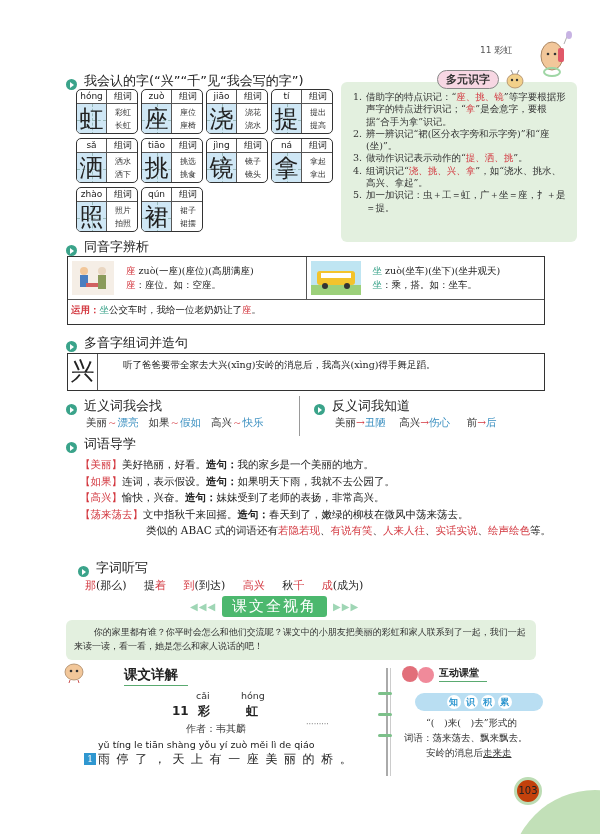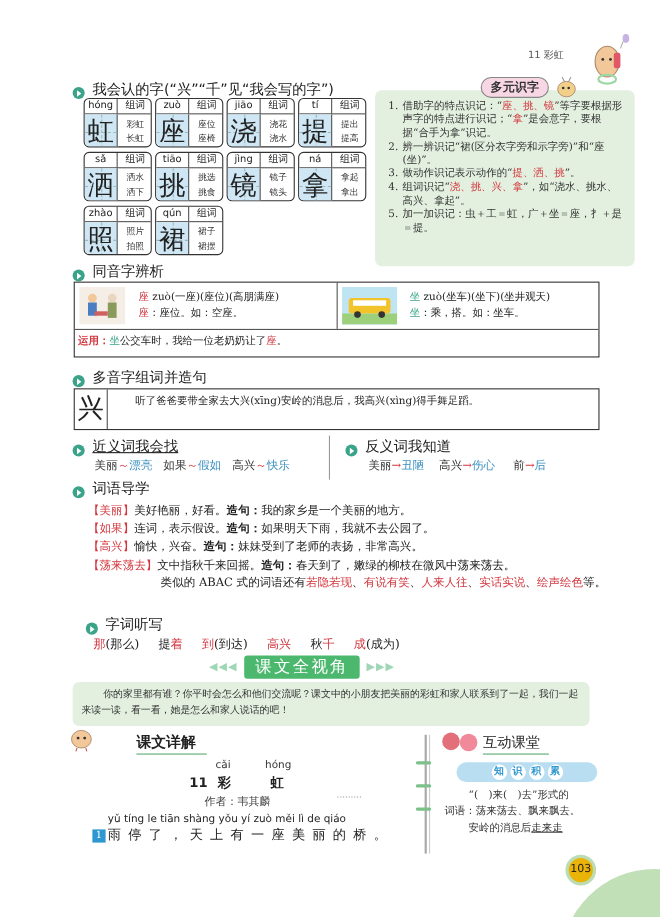--- a/index.html
+++ b/index.html
@@ -80,28 +80,28 @@
   .author { left: 186px; top: 722px; font-size: 10px; color: #444; }
   .text-py { left: 98px; top: 739px; font-size: 9.5px; color: #222; white-space: nowrap; }
   .text-line { left: 84px; top: 751px; font-size: 12px; letter-spacing: 6.6px; white-space: nowrap; }
   .para-num { display: inline-block; width: 12px; height: 12px; background: #2f97d0; color: #fff; font-size: 9px; line-height: 12px; text-align: center; letter-spacing: 0; margin-right: 2px; vertical-align: 1px; }
   .dots { left: 306px; top: 720px; font-size: 8px; color: #888; letter-spacing: 0; }
 
   
   .rc-line { left: 386px; top: 668px; width: 2px; height: 108px; background: #aaa; }
   .rc-line2 { left: 390px; top: 668px; width: 1px; height: 108px; background: #ccc; }
   .bead { width: 14px; height: 3px; background: #7cc08a; border-radius: 2px; }
-  .hd-title { left: 439px; top: 666px; font-size: 13px; font-weight: normal; border-bottom: 1.5px solid #5aaa70; padding-right: 8px; padding-bottom: 1px; }
+  .hd-title { left: 439px; top: 666px; font-size: 10px; font-weight: bold; border-bottom: 1.5px solid #5aaa70; padding-right: 8px; padding-bottom: 1px; }
   .apple { width: 16px; height: 16px; border-radius: 50%; background: #e26f7a; }
   .zsjl { left: 415px; top: 693px; width: 128px; height: 18px; background: #b9def2; border-radius: 9px; display: flex; justify-content: center; align-items: center; gap: 3px; }
   .zsjl span { display: inline-block; width: 14px; height: 14px; border-radius: 50%; background: #fff; color: #2f97d0; font-size: 9px; font-weight: bold; text-align: center; line-height: 14px; }
   .hd-text { left: 404px; top: 715px; width: 145px; font-size: 9.5px; line-height: 15px; color: #333; }
   .hd-text .u { text-decoration: underline; }
 
-  .page-circle { left: 514px; top: 777px; width: 28px; height: 28px; border-radius: 50%; border: 3px solid #bcdcb4; background: #eab308; font-size: 10px; text-align: center; line-height: 22px; z-index: 2; }
+  .page-circle { left: 514px; top: 777px; width: 28px; height: 28px; border-radius: 50%; border: 3px solid #bcdcb4; background: #c2410c; font-size: 10px; text-align: center; line-height: 22px; z-index: 2; }
   .corner { left: 510px; top: 790px; width: 170px; height: 170px; border-radius: 50%; background: #c2e0b8; }
 </style>
 </head>
 <body>
 
 <div class="abs hdr-text">11  彩虹</div>
 <svg class="abs mascot-top" viewBox="0 0 42 48">
   <line x1="32" y1="14" x2="36" y2="4" stroke="#999" stroke-width="0.8"></line>
   <ellipse cx="37" cy="5" rx="3" ry="4" fill="#c7b3e3"></ellipse>
   <ellipse cx="20" cy="26" rx="11" ry="14" fill="#f2c79a" stroke="#a86" stroke-width="1"></ellipse>
@@ -282,21 +282,21 @@
 
 <div class="abs sec-title" style="left:66px;top:334px;">
   <span class="tri"></span>
   <span>多音字组词并造句</span>
 </div>
 <div class="abs poly serif">
   <div class="big">兴</div>
   <div class="rt">　　听了爸爸要带全家去大兴(xīng)安岭的消息后，我高兴(xìng)得手舞足蹈。</div>
 </div>
 
-<div class="abs sec-title" style="left:66px;top:397px;text-decoration:underline;">
+<div class="abs sec-title" style="left:66px;top:397px;">
   <span class="tri"></span>
   <span>近义词我会找</span>
 </div>
 <div class="abs pairs serif" style="left:86px;top:416px;">
   <span>美丽</span><span class="sep">～</span><span class="w2">漂亮</span>&nbsp;&nbsp;
   <span>如果</span><span class="sep">～</span><span class="w2">假如</span>&nbsp;&nbsp;
   <span>高兴</span><span class="sep">～</span><span class="w2">快乐</span>
 </div>
 <div class="abs vline"></div>
 <div class="abs sec-title" style="left:314px;top:397px;">

